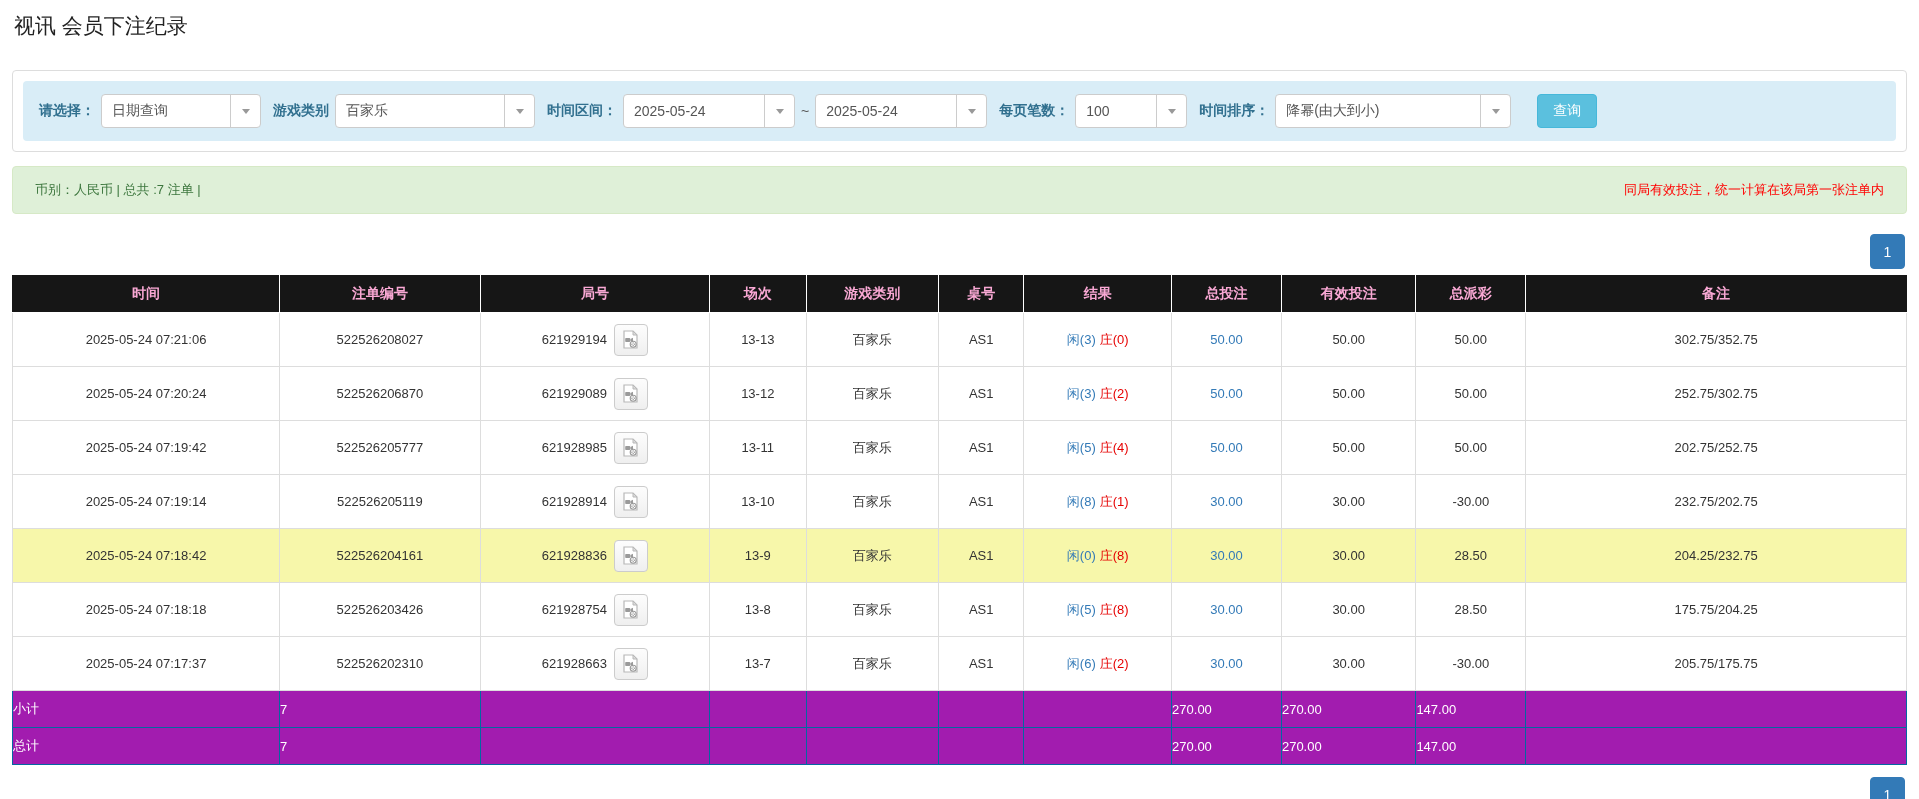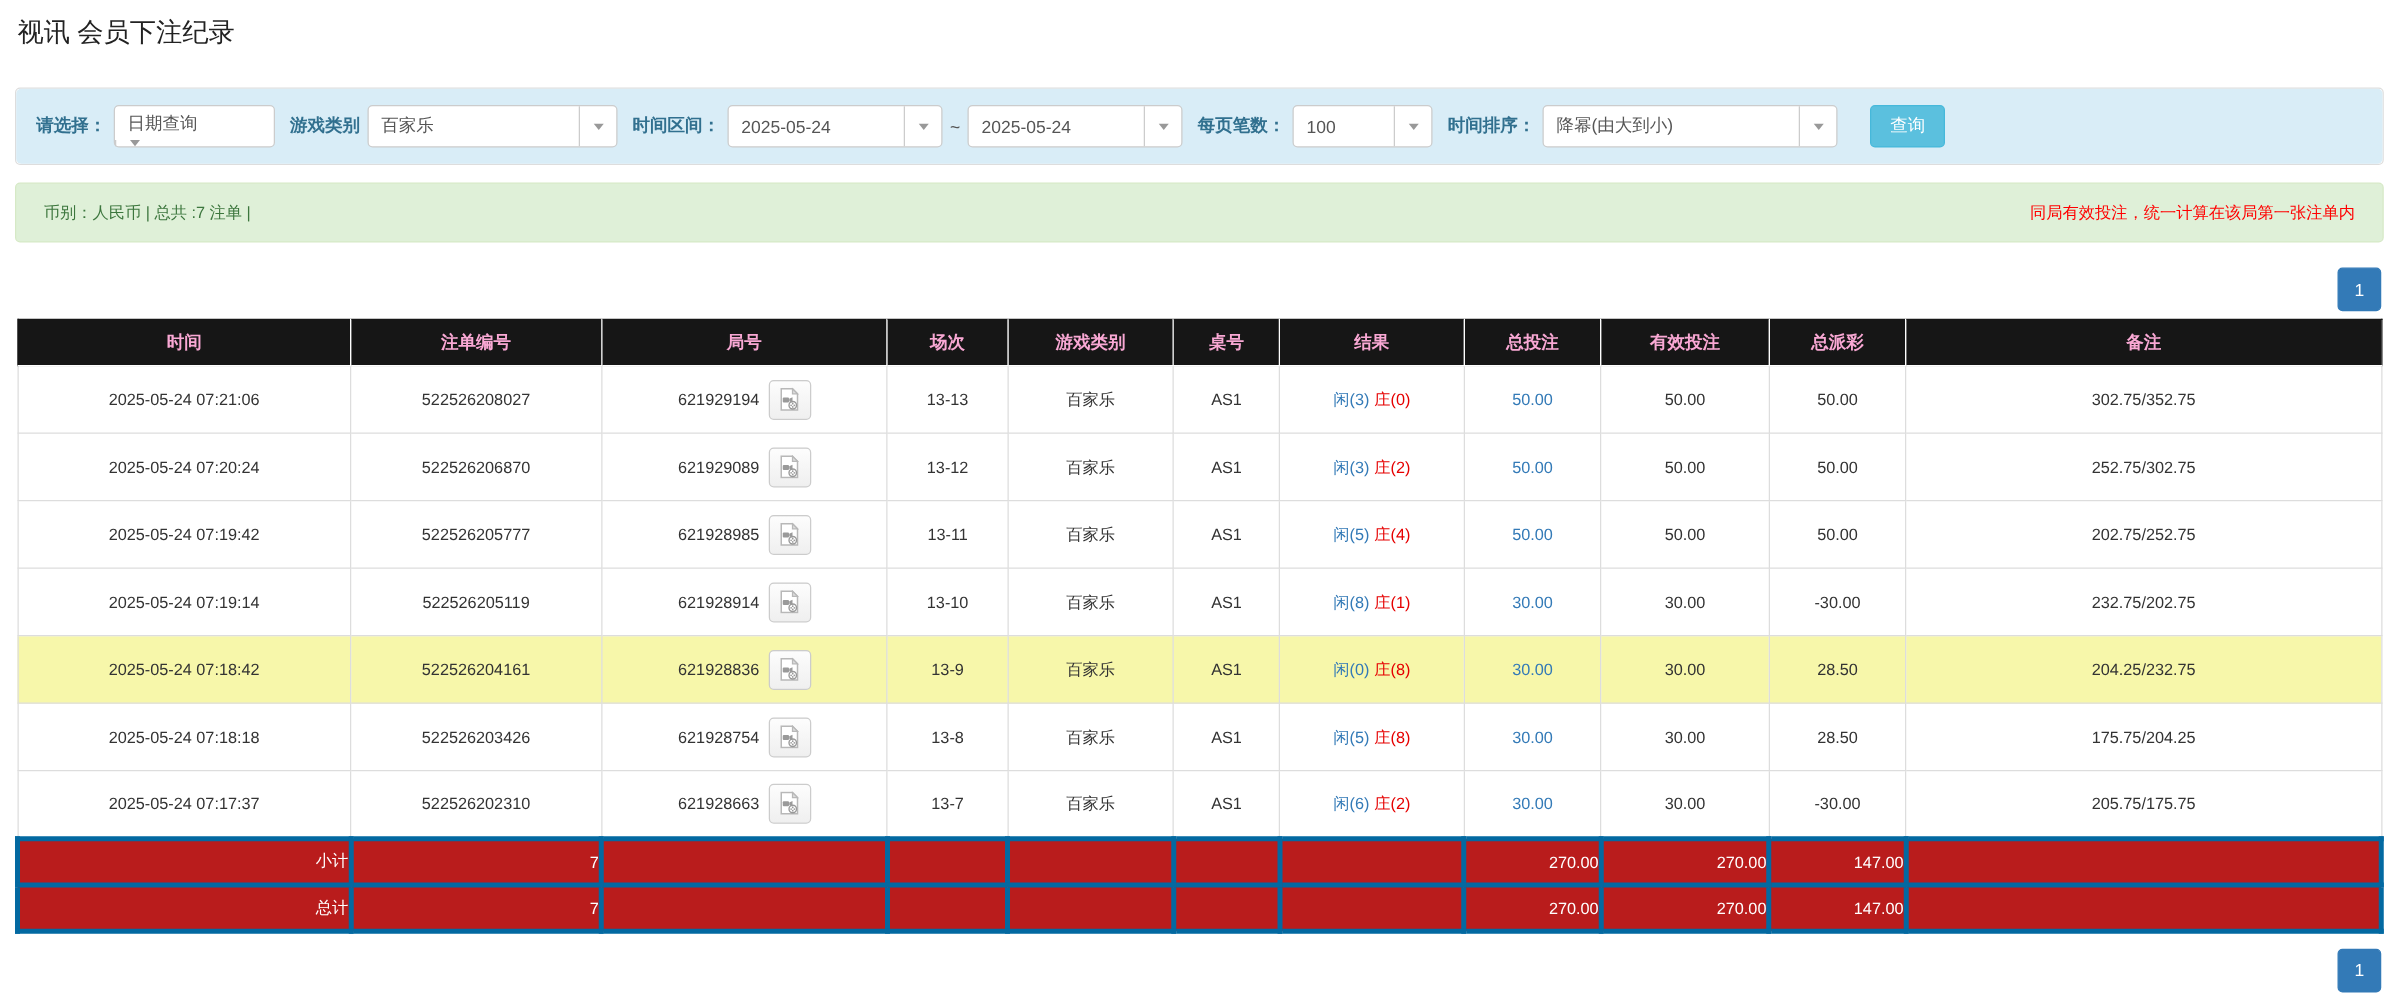--- a/index.html
+++ b/index.html
@@ -1,46 +1,46 @@
 <!DOCTYPE html>
 <html><head>
 <meta charset="utf-8">
 <style>
   * { box-sizing: border-box; margin: 0; padding: 0; }
   html,body { background:#fff; font-family:"Liberation Sans","DejaVu Sans",sans-serif; }
   .page { width:1919px; min-height:799px; padding:8px 12px 10px; }
 
   h1.title { font-size:21px; font-weight:400; color:#222; margin:4px 2px 30px; }
 
-  .panel { border:1px solid #ddd; border-radius:4px; padding:0; background:#fff; }
+  .panel { border:1px solid #ddd; border-radius:4px; padding:10px; background:#fff; }
   .filter-bar { background:#d9edf7; border-radius:4px; padding:13px 12px; display:flex; align-items:center; }
   .flabel { color:#31708f; font-weight:bold; font-size:14px; white-space:nowrap; margin:0 6px 0 12px; }
   .flabel:first-child { margin-left:4px; }
   .sel { height:34px; background:#fff; border:1px solid #ccc; border-radius:4px; display:inline-flex; align-items:stretch; flex:none; cursor:pointer; }
   .sel .txt { flex:1; display:flex; align-items:center; padding:0 10px; font-size:14px; color:#555; white-space:nowrap; overflow:hidden; }
   .sel .caret-box { width:30px; border-left:1px solid #ccc; display:flex; align-items:center; justify-content:center; }
   .caret { width:0; height:0; border-left:4px solid transparent; border-right:4px solid transparent; border-top:5px solid #999; }
-  .w-qtype { width:129px;flex-direction:column; } .w-game { width:200px; } .w-date { width:172px; } .w-size { width:112px; } .w-sort { width:236px; }
+  .w-qtype { width:160px; } .w-game { width:200px; } .w-date { width:172px; } .w-size { width:112px; } .w-sort { width:236px; }
   .tilde { color:#555; margin:0 6px; font-size:14px; }
   .btn-search { background:#5bc0de; border:1px solid #46b8da; color:#fff; border-radius:4px; height:34px; padding:0 15px; font-size:14px; margin-left:26px; cursor:pointer; }
 
   .alert { background:#dff0d8; border:1px solid #d6e9c6; color:#3c763d; padding:14px 22px; border-radius:4px; display:flex; justify-content:space-between; align-items:center; font-size:13px; margin-top:14px; }
   .alert .note { color:#ff0000; }
 
   .pager { display:flex; justify-content:flex-end; margin:20px 2px 6px 0; }
   .pager.bottom { margin-top:12px; }
   .page-btn { background:#337ab7; border:1px solid #337ab7; color:#fff; min-width:35px; height:35px; display:inline-flex; align-items:center; justify-content:center; border-radius:4px; font-size:14px; text-decoration:none; cursor:pointer; }
 
   table.records { width:100%; border-collapse:collapse; table-layout:fixed; margin-top:2px; }
   .records thead th { background:#161616; color:#f9a8d4; font-weight:bold; font-size:14px; height:37px; text-align:center; border:1px solid #fff; border-top-color:#161616; }
   .records thead th:first-child { border-left-color:#161616; }
   .records thead th:last-child { border-right-color:#161616; }
   .records tbody td { border:1px solid #ddd; text-align:center; font-size:13px; color:#333; height:54px; background:#fff; }
   .records tbody tr.highlight td { background:#f7f7aa; }
-  .records tfoot td { background:#b91c1c; color:#fff; border:4px solid #0369a1; height:37px; font-size:13px; text-align:right; }
+  .records tfoot td { background:#a21caf; color:#fff; border:1px solid #0369a1; height:37px; font-size:13px; text-align:left; }
   .player { color:#337ab7; margin-right:4px; }
   .banker { color:#e60000; }
   .bet-link { color:#337ab7; text-decoration:none; cursor:pointer; }
   td.neg { color:#e60000; }
   .round-wrap { display:inline-flex; align-items:center; gap:7px; }
   .video-btn { width:34px; height:32px; border:1px solid #ccc; border-radius:4px; background:linear-gradient(#fdfdfd,#efefef); display:inline-flex; align-items:center; justify-content:center; cursor:pointer; }
 </style>
 </head>
 <body>
 

